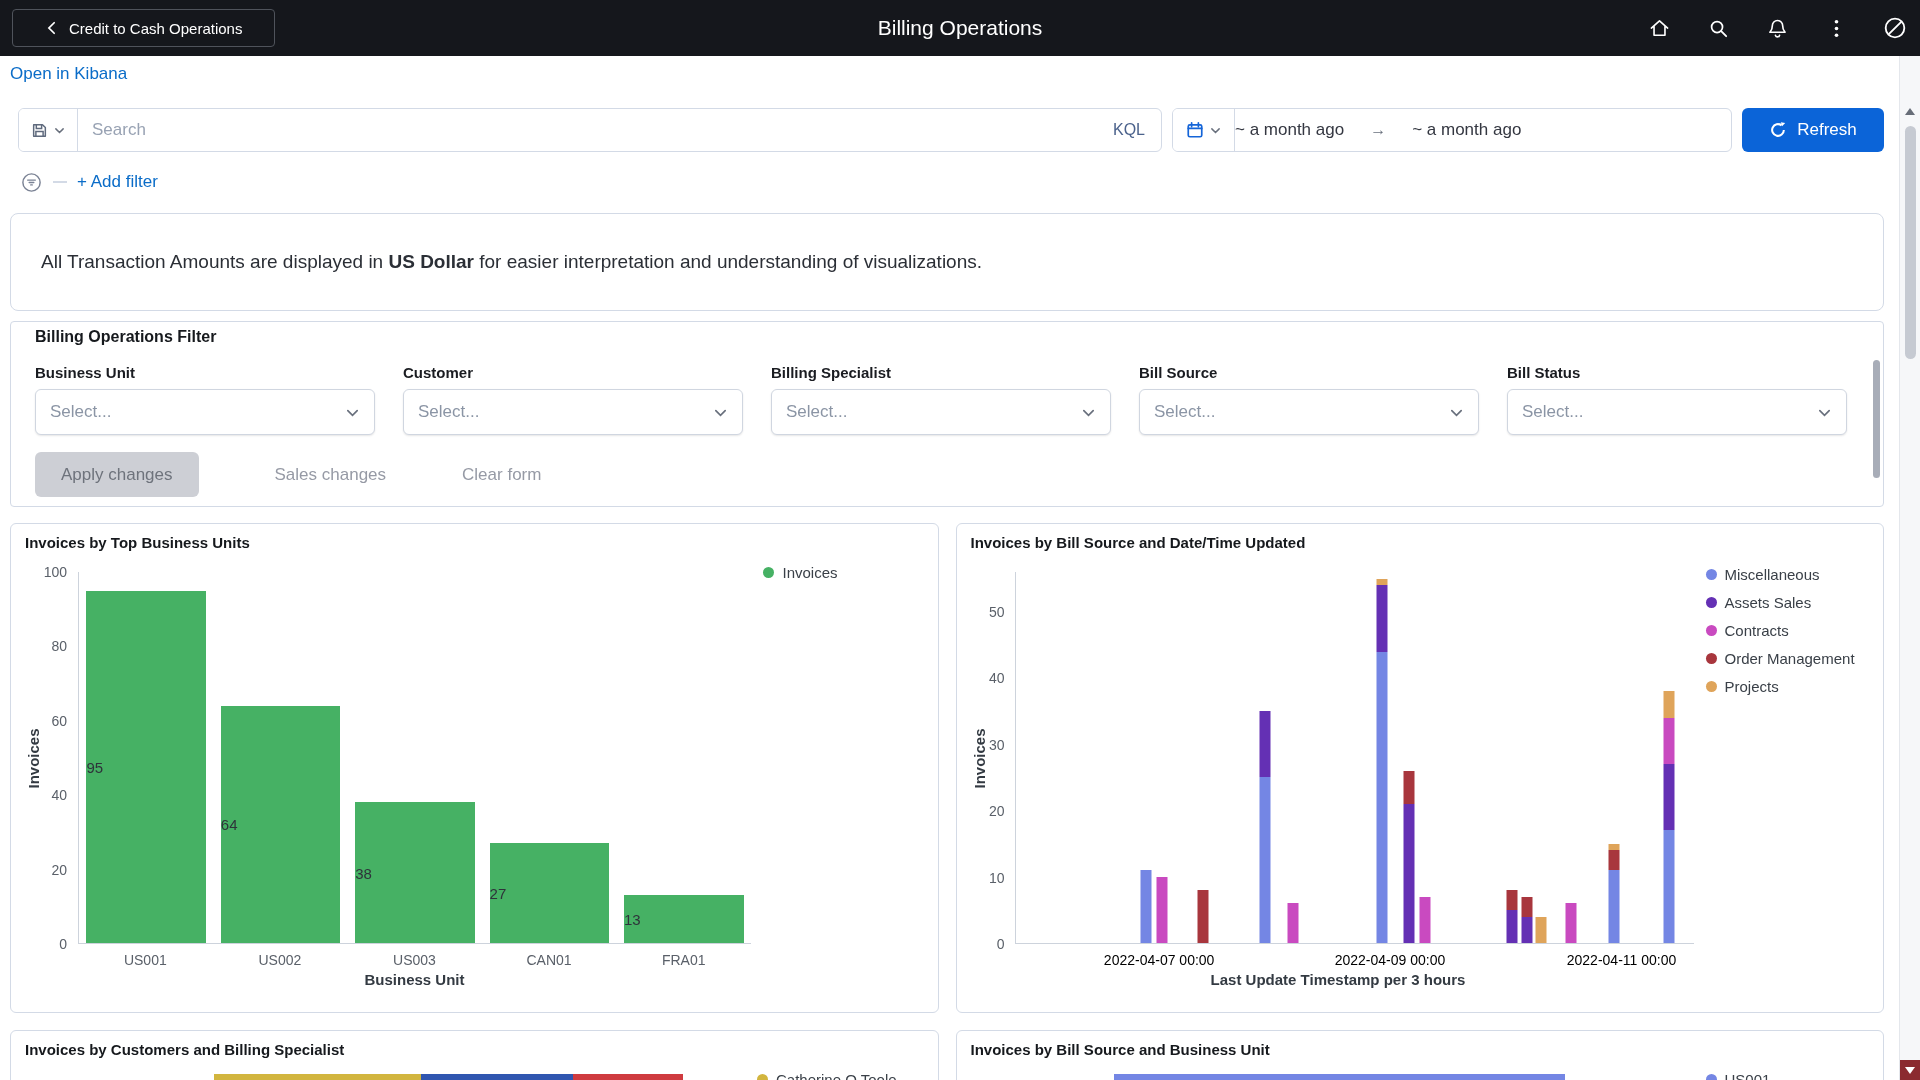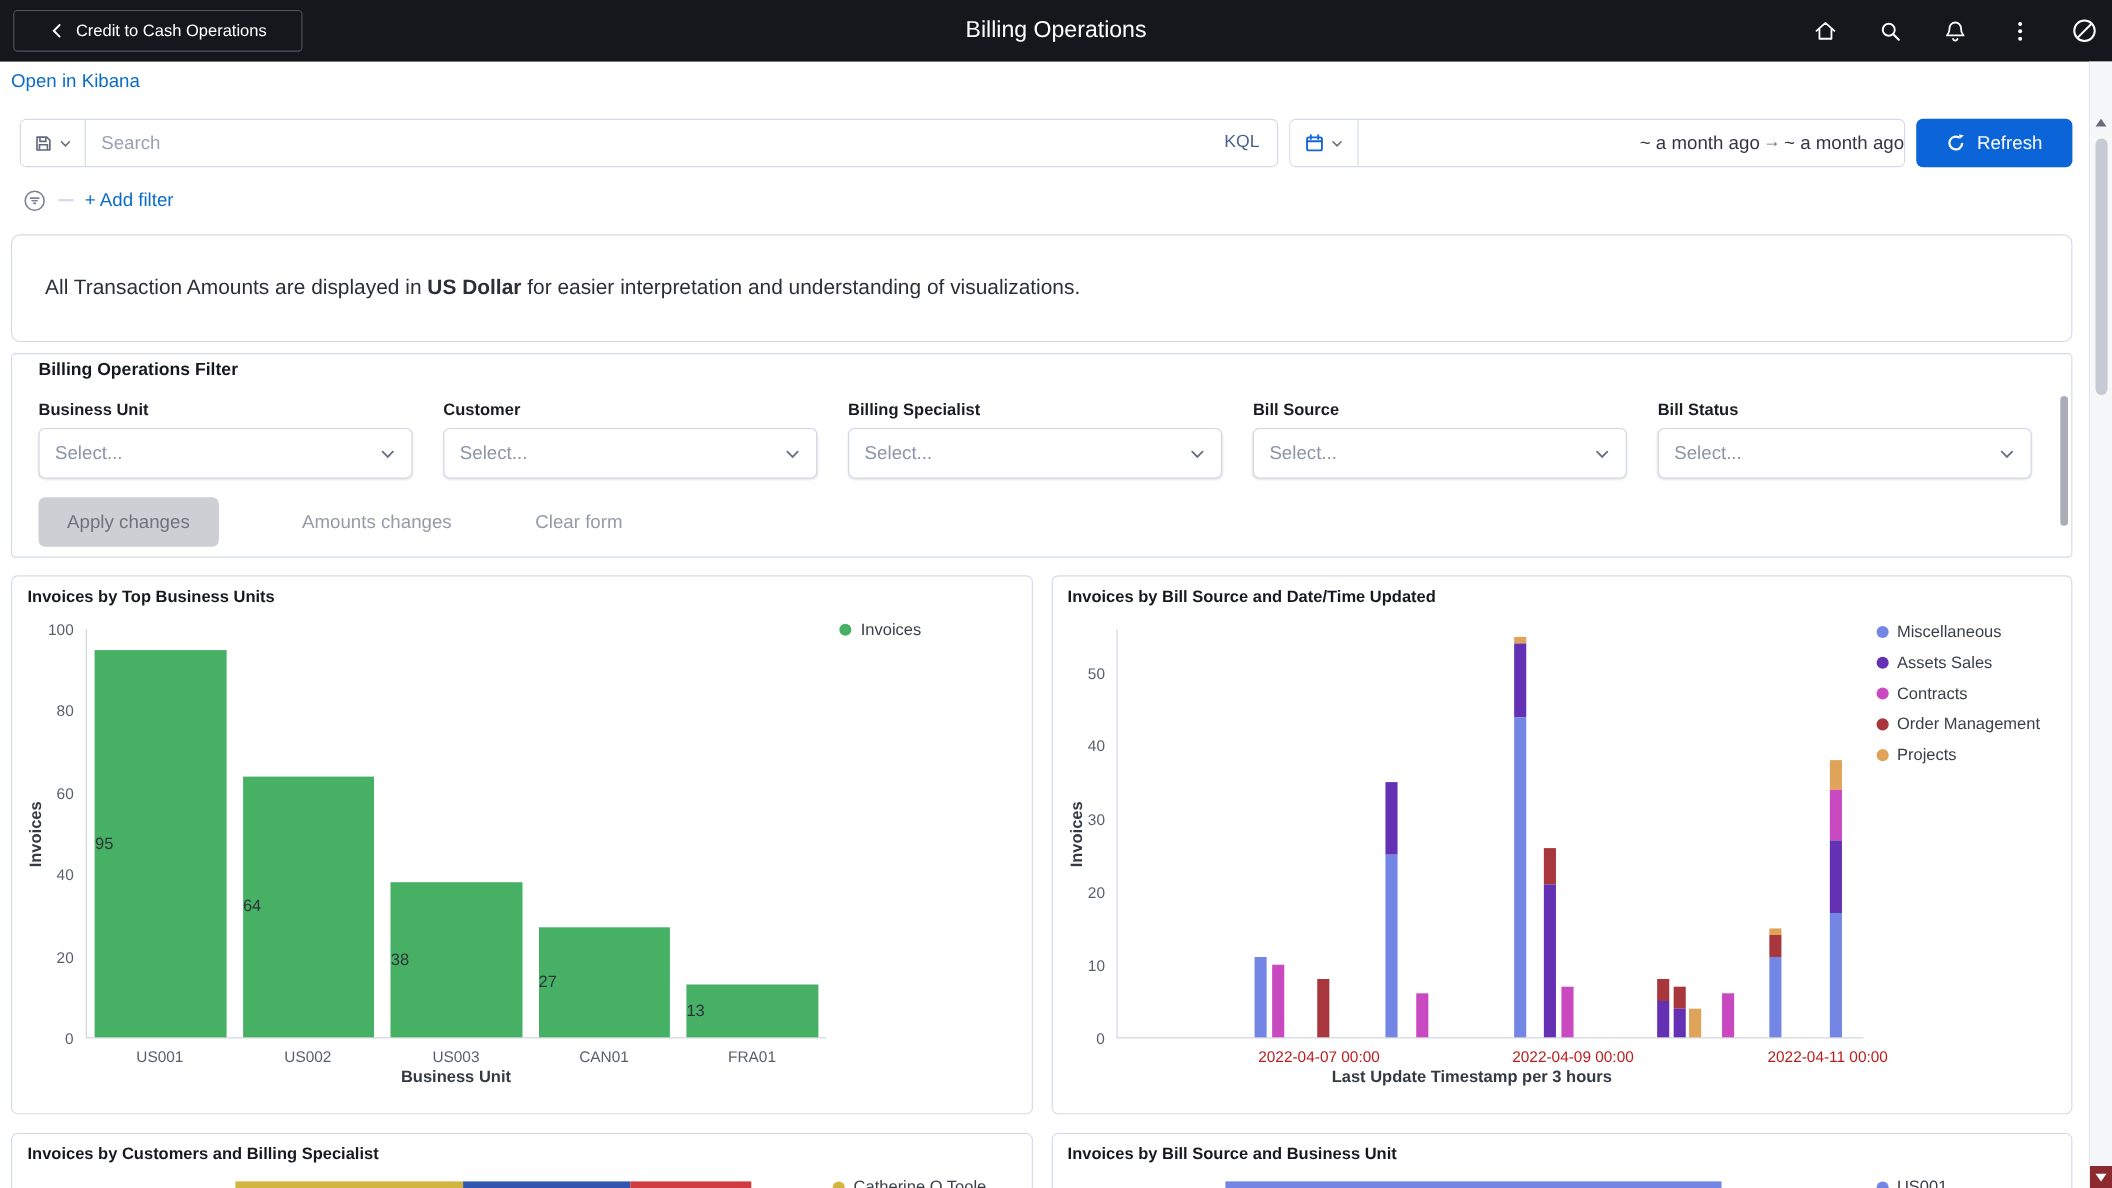--- a/index.html
+++ b/index.html
@@ -24,21 +24,21 @@
   .query-group { flex:1; display:flex; border:1px solid #d3dae6; border-radius:6px; background:#fff; overflow:hidden; }
   .save-seg { width:59px; display:flex; align-items:center; justify-content:center; gap:5px;
     background:#fff; border:none; border-right:1px solid #d3dae6; cursor:pointer; }
   .search-seg { flex:1; display:flex; align-items:center; }
   .search-seg input { flex:1; border:none; outline:none; font-size:17px; padding:0 14px; color:#343741; font-family:inherit; background:transparent; }
   .search-seg input::placeholder { color:#98a2b3; }
   .kql-btn { background:none; border:none; font-size:16px; color:#4b628c; padding:0 16px; cursor:pointer; font-family:inherit; }
   .date-group { display:flex; width:560px; border:1px solid #d3dae6; border-radius:6px; background:#fff; overflow:hidden; }
   .cal-seg { width:62px; display:flex; align-items:center; justify-content:center; gap:5px;
     background:#fff; border:none; border-right:1px solid #d3dae6; cursor:pointer; }
-  .range-seg { flex:1; display:flex; align-items:center; justify-content:flex-end; gap:3px; font-size:17px; color:#343741; }
+  .range-seg { flex:1; display:flex; align-items:center; justify-content:flex-start; gap:26px; font-size:17px; color:#343741; }
   .range-seg button { background:none; border:none; font-size:17px; color:#343741; cursor:pointer; font-family:inherit; }
   .range-arrow { color:#69707d; font-size:16px; }
   .refresh-btn { width:142px; height:44px; background:#0b64d8; border:none; border-radius:6px; color:#fff;
     font-size:17px; font-weight:500; display:flex; align-items:center; justify-content:center; gap:10px; cursor:pointer; font-family:inherit; }
 
   
   .filter-row { display:flex; align-items:center; gap:10px; margin:19px 0 0 20px; height:22px; }
   .filter-dash { width:14px; height:2px; background:#d3dae6; }
   .add-filter { color:#0a6cc8; font-size:17px; text-decoration:none; cursor:pointer; }
 
@@ -79,21 +79,21 @@
   .bar-col { flex:1; display:flex; justify-content:center; align-items:flex-end; height:100%; }
   .vbar { width:89%; position:relative; cursor:pointer; }
   .bar-value { position:absolute; top:50%; left:0; right:0; transform:translateY(-50%); text-align:left;
     font-size:15px; color:#2e333a; }
   .xticks-flex { position:absolute; top:428px; display:flex; }
   .xtick1 { flex:1; text-align:center; font-size:14px; color:#5a6069; }
 
   .sbar { position:absolute; bottom:0; height:100%; width:11px; transform:translateX(-50%);
     display:flex; flex-direction:column-reverse; cursor:pointer; }
   .xticks-abs { position:absolute; top:428px; height:18px; }
-  .xtick2 { position:absolute; transform:translateX(-50%); font-size:14px; color:#b91c1c; white-space:nowrap;margin-left:40px; }
+  .xtick2 { position:absolute; transform:translateX(-50%); font-size:14px; color:#000000; white-space:nowrap; }
 
   .legend { position:absolute; display:flex; flex-direction:column; gap:11px; }
   .legend-item { display:flex; align-items:center; gap:8px; cursor:pointer; }
   .dot { width:11px; height:11px; border-radius:50%; flex:0 0 auto; }
   .legend-label { font-size:15px; color:#3a4048; white-space:nowrap; }
 
   .hbar { position:absolute; left:0; right:0; top:43px; height:40px; display:flex; }
 
   
   .scrollbar { position:absolute; top:56px; right:0; bottom:0; width:21px; background:#f6f7f9; border-left:1px solid #e4e7ec; }
@@ -264,21 +264,21 @@
           <div class="fp-select">
             <span class="fp-select-value">Select...</span>
             <svg width="15" height="15" viewBox="0 0 16 16">
               <path d="M3 6l5 5 5-5" fill="none" stroke="#69707d" stroke-width="1.8" stroke-linecap="round"></path>
             </svg>
           </div>
         </div>
       </div>
     <div class="fp-buttons">
       <button class="apply-btn" disabled="">Apply changes</button>
-      <button class="txt-btn">Amounts changes</button>
+      <button class="txt-btn">Sales changes</button>
       <button class="txt-btn">Clear form</button>
     </div>
     <div class="fp-scrollbar"></div>
   </section>
 
   <div class="charts-grid">
 
     <section class="panel">
       <h3 class="panel-title">Invoices by Top Business Units</h3>
       <div class="legend" id="legend1" style="right:100px; top:40px;">

